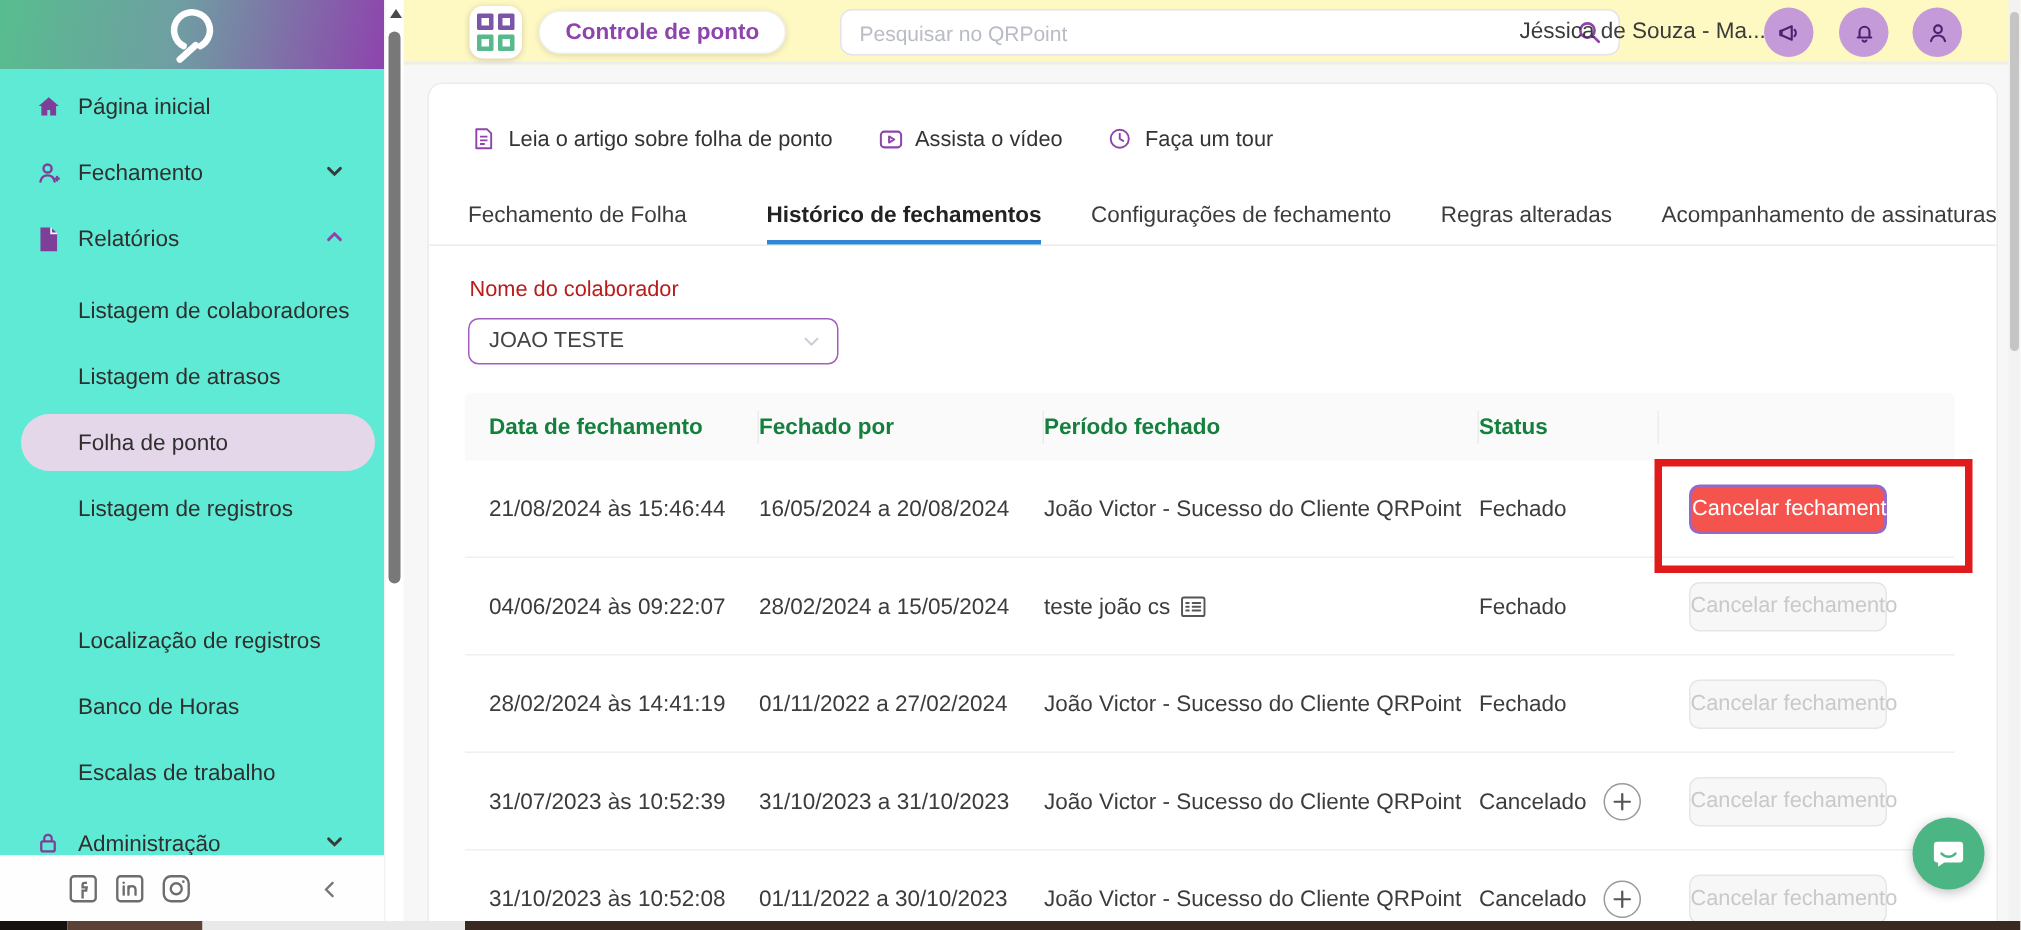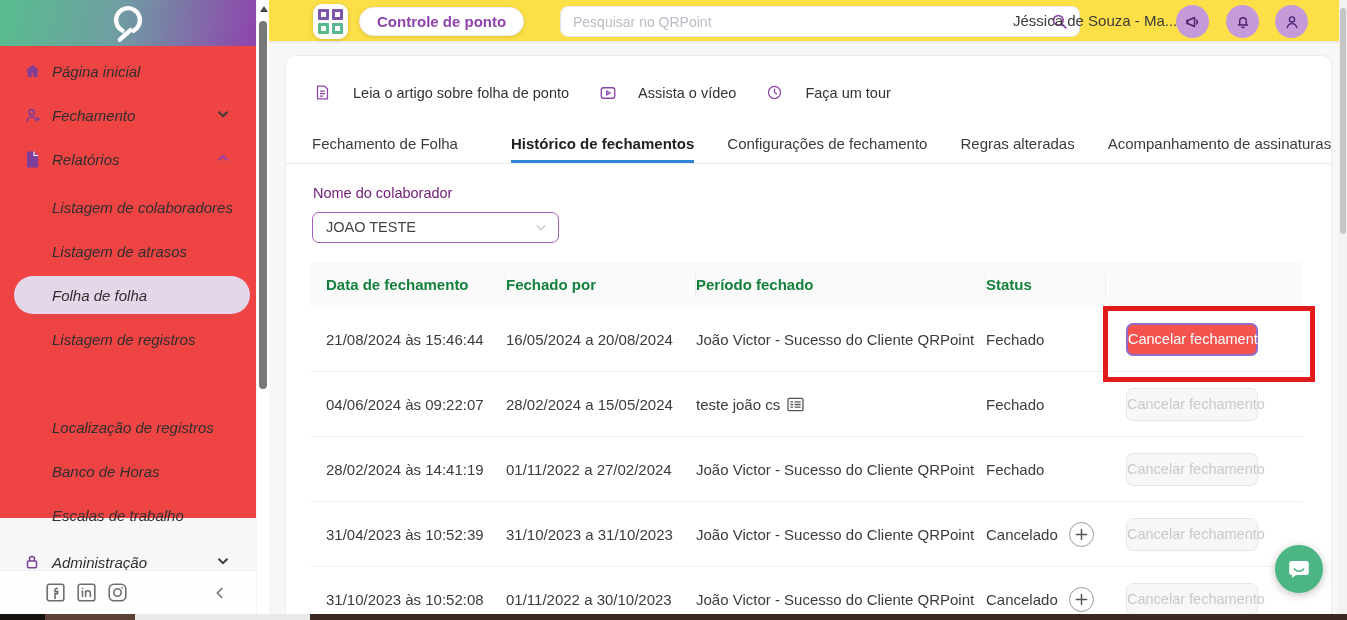--- a/index.html
+++ b/index.html
@@ -2,21 +2,21 @@
 <html lang="pt-BR"><head>
 <meta charset="utf-8">
 <style>
   * { margin:0; padding:0; box-sizing:border-box; }
   html,body { width:1347px; height:620px; overflow:hidden; }
   body { font-family:"Liberation Sans","DejaVu Sans",sans-serif; background:#f7f7f8; position:relative; color:#333; }
 
   .stage { position:absolute; inset:0; width:1347px; height:620px; overflow:hidden; }
 
   
-  .sidebar { position:absolute; left:0; top:0; width:256px; height:518px; background:#ef4444; z-index:3;font-style:italic; }
+  .sidebar { position:absolute; left:0; top:0; width:256px; height:614px; background:#5eead4; z-index:3; }
   .logo-banner { position:absolute; left:0; top:0; width:256px; height:46px;
     background:linear-gradient(100deg,#57bd8e 0%,#6f9fa2 45%,#8e44ad 100%);
     display:flex; align-items:center; justify-content:center; }
   .nav-item { position:absolute; left:0; width:256px; height:36px; display:flex; align-items:center; cursor:pointer; }
   .nav-item .nicon { position:absolute; left:22px; width:20px; height:20px; color:#7d3f98; display:flex; align-items:center; justify-content:center; }
   .nav-item .nlabel { position:absolute; left:52px; font-size:15px; color:#2f2f2f; white-space:nowrap; }
   .nav-item .nchev { position:absolute; left:216px; width:16px; height:16px; color:#3a3a3a; }
   .nav-item .nchev.purple { color:#8e44ad; }
   .sub-item { position:absolute; left:14px; width:236px; height:38px; border-radius:19px; display:flex; align-items:center; cursor:pointer; }
   .sub-item .slabel { margin-left:38px; font-size:15px; color:#2f2f2f; white-space:nowrap; }
@@ -27,21 +27,21 @@
   .social .sicon { width:21px; height:21px; cursor:pointer; }
   .collapse-btn { position:absolute; left:208px; top:10px; width:24px; height:24px; color:#777; cursor:pointer; display:flex; align-items:center; justify-content:center; }
 
   
   .side-scroll { position:absolute; left:256px; top:0; width:13px; height:614px; background:#ffffff; z-index:3; border-left:1px solid #f3f3f3; }
   .side-scroll .up-arrow { position:absolute; left:3px; top:6px; width:0; height:0;
     border-left:4px solid transparent; border-right:4px solid transparent; border-bottom:6px solid #4a4a4a; }
   .side-scroll .thumb { position:absolute; left:2px; top:21px; width:8px; height:368px; background:#787878; border-radius:4px; }
 
   
-  .topbar { position:absolute; left:269px; top:0; width:1078px; height:43px; background:#fde047; border-bottom:2px solid #ededee; z-index:2; }
+  .topbar { position:absolute; left:269px; top:0; width:1078px; height:43px; background:#fef9c3; border-bottom:2px solid #ededee; z-index:2; }
   .grid-btn { position:absolute; left:44px; top:4px; width:35px; height:35px; background:#fff; border-radius:9px;
     box-shadow:0 1px 4px rgba(0,0,0,.18); display:grid; grid-template-columns:11px 11px; grid-template-rows:11px 11px; gap:3px; place-content:center; cursor:pointer; }
   .grid-sq { border:3px solid; border-radius:1px; }
   .grid-sq.p { border-color:#7d55a8; }
   .grid-sq.g { border-color:#57b98c; }
   .module-badge { position:absolute; left:90px; top:7px; height:29px; padding:0 17px; background:#fff; border:1px solid #f0f0f0;
     border-radius:15px; box-shadow:0 1px 4px rgba(0,0,0,.14); display:flex; align-items:center;
     font-size:15px; font-weight:bold; color:#8e44ad; white-space:nowrap; }
   .search-box { position:absolute; left:291px; top:6px; width:520px; height:31px; border:1px solid #e4e4e8; border-radius:8px; background:#fff; }
   .search-box input { position:absolute; left:12px; top:0; width:390px; height:29px; border:none; outline:none; font-size:14px; color:#555;
@@ -53,29 +53,29 @@
     display:flex; align-items:center; justify-content:center; cursor:pointer; }
   .round-btn.megaphone { left:907px; }
   .round-btn.bell { left:957px; }
   .round-btn.profile { left:1006px; }
 
   
   .content-bg { position:absolute; left:269px; top:43px; width:1070px; height:577px; background:#f7f7f8; z-index:1; }
   .card { position:absolute; left:285px; top:55px; width:1047px; height:600px; background:#fff; border:1px solid #ececec; border-radius:10px; z-index:2; }
 
   .help-links { position:absolute; left:28px; top:28px; display:flex; gap:30px; align-items:center; }
-  .help-link { display:flex; align-items:center; gap:21px; cursor:pointer; }
+  .help-link { display:flex; align-items:center; gap:7px; cursor:pointer; }
   .help-link .hicon { width:18px; height:18px; color:#8e44ad; }
   .help-link .hlabel { font-size:14.5px; color:#333; white-space:nowrap; }
 
   .tabs-row { position:absolute; left:0; top:72px; width:1045px; height:36px; display:flex; gap:33px; padding:0 26px; border-bottom:1px solid #ececec; }
   .tab { font-size:15px; color:#3c3c3c; display:flex; align-items:flex-start; padding-top:7px; cursor:pointer; white-space:nowrap; }
   .tab.active { font-weight:bold; color:#222; box-shadow:inset 0 -3px 0 #2f86d6;margin-left:20px; }
 
-  .filter-label { position:absolute; left:27px; top:129px; font-size:14.5px; color:#701a75; }
+  .filter-label { position:absolute; left:27px; top:129px; font-size:14.5px; color:#b91c1c; }
   .select-box { position:absolute; left:26px; top:156px; width:247px; height:31px; border:1.5px solid #a45ec0; border-radius:7px; background:#fff; cursor:pointer; }
   .select-value { position:absolute; left:13px; top:6px; font-size:14.5px; color:#444; }
   .select-chev { position:absolute; right:10px; top:8px; width:14px; height:14px; color:#ccccd6; }
 
   
   .table { position:absolute; left:24px; top:206px; width:993px; }
   .thead { display:grid; grid-template-columns:180px 190px 290px 120px 1fr; height:45px; background:#fafafa; align-items:center; padding-left:16px; border-radius:4px 4px 0 0; }
   .th { font-size:15px; font-weight:bold; color:#15803d; height:22px; line-height:22px; border-right:1px solid #ececec; }
   .th:last-child { border-right:none; }
   .trow { display:grid; grid-template-columns:180px 190px 290px 120px 1fr; height:65px; align-items:center; padding-left:16px; border-bottom:1px solid #f0f0f0; }
@@ -156,21 +156,21 @@
       </span>
     </div>
 
     <div class="sub-item" style="top:188px">
       <span class="slabel">Listagem de colaboradores</span>
     </div>
     <div class="sub-item" style="top:232px">
       <span class="slabel">Listagem de atrasos</span>
     </div>
     <div class="sub-item active" style="top:276px">
-      <span class="slabel">Folha de folha</span>
+      <span class="slabel">Folha de ponto</span>
     </div>
     <div class="sub-item" style="top:320px">
       <span class="slabel">Listagem de registros</span>
     </div>
     <div class="sub-item" style="top:408px">
       <span class="slabel">Localização de registros</span>
     </div>
     <div class="sub-item" style="top:452px">
       <span class="slabel">Banco de Horas</span>
     </div>
@@ -361,21 +361,21 @@
         <span class="td">28/02/2024 às 14:41:19</span>
         <span class="td">01/11/2022 a 27/02/2024</span>
         <span class="td">João Victor - Sucesso do Cliente QRPoint</span>
         <span class="td">Fechado</span>
         <span class="td">
           <button class="cancel-btn off">Cancelar fechamento</button>
         </span>
       </div>
 
       <div class="trow">
-        <span class="td">31/04/2023 às 10:52:39</span>
+        <span class="td">31/07/2023 às 10:52:39</span>
         <span class="td">31/10/2023 a 31/10/2023</span>
         <span class="td">João Victor - Sucesso do Cliente QRPoint</span>
         <span class="td">
           <span>Cancelado</span>
           <span class="plus-circle">
             <svg width="13" height="13" viewBox="0 0 14 14" stroke="currentColor" stroke-width="1.6" stroke-linecap="round">
                 <path d="M7 1.5v11M1.5 7h11"></path>
               </svg>
           </span>
         </span>

